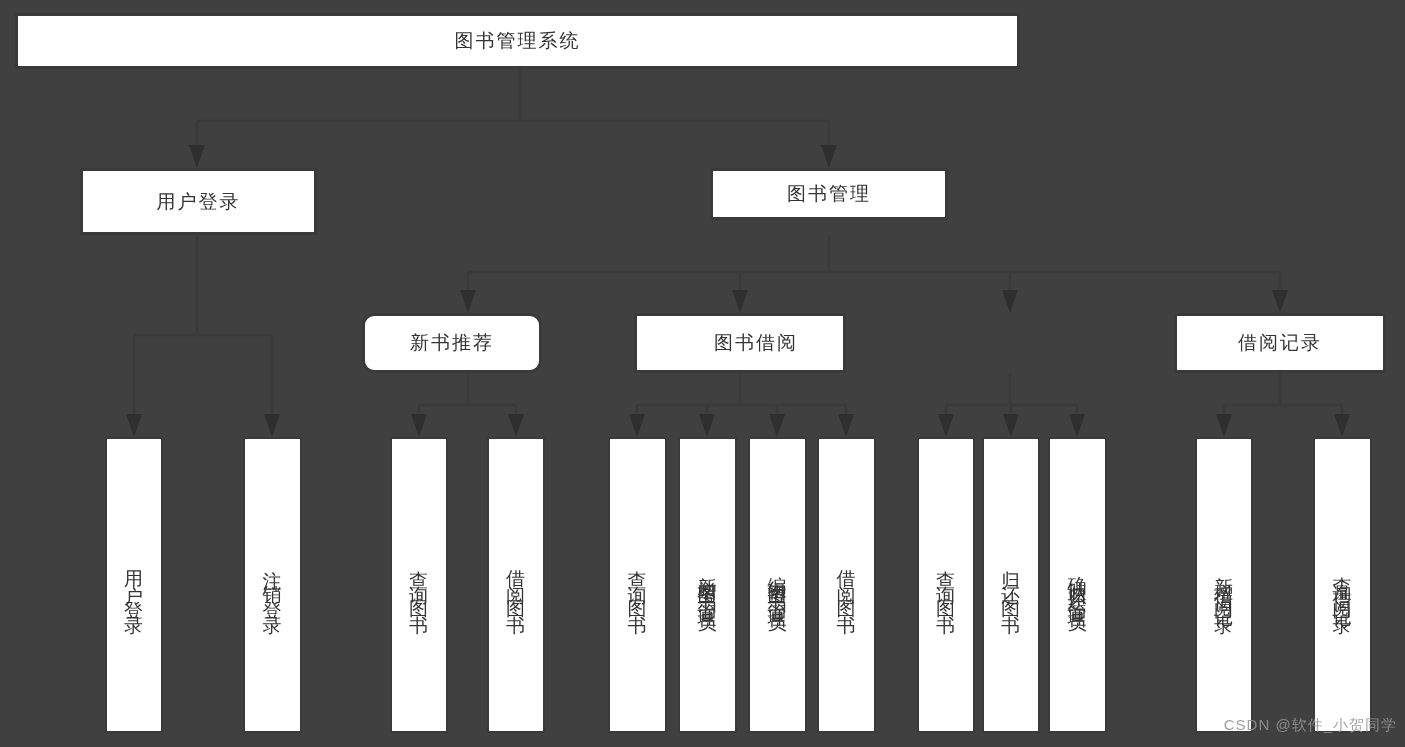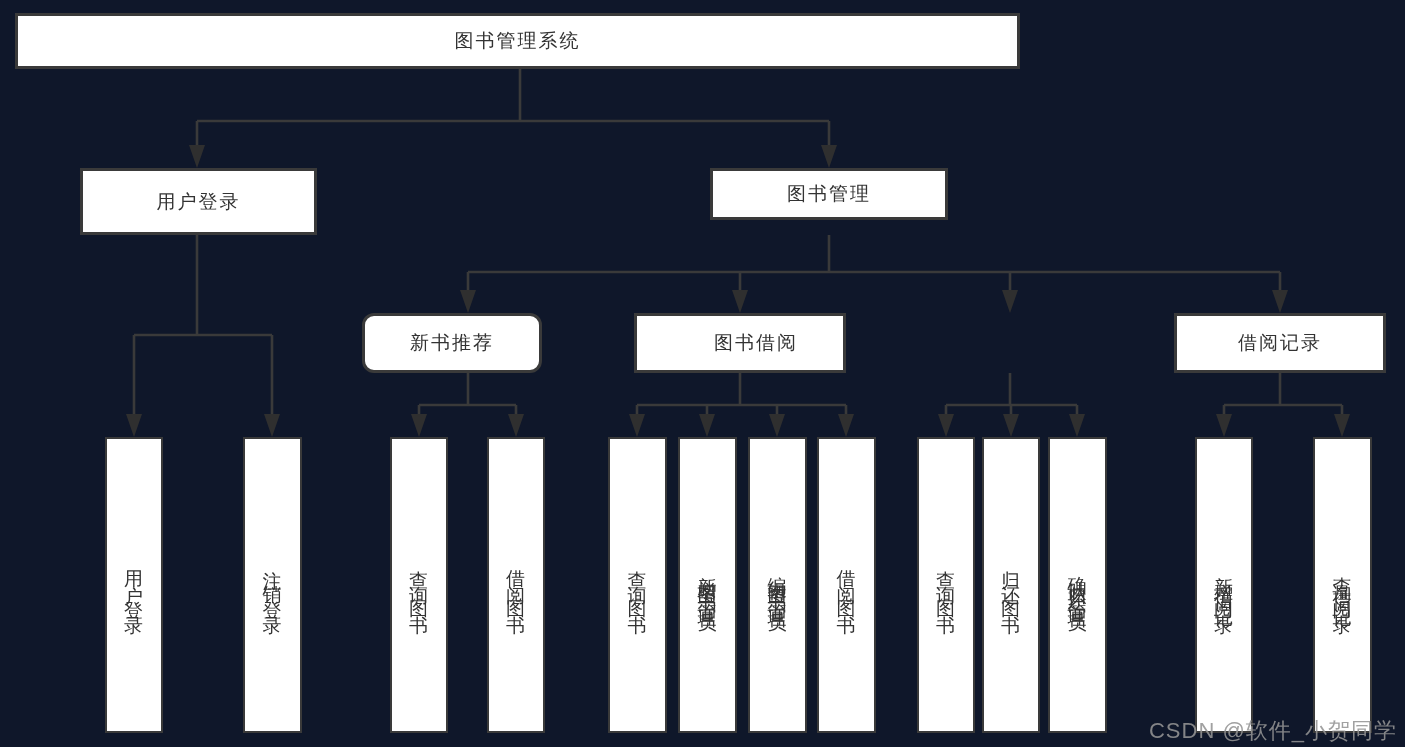--- a/index.html
+++ b/index.html
@@ -5,21 +5,21 @@
   * { margin: 0; padding: 0; box-sizing: border-box; }
   html, body { background: #ffffff; }
   body {
     font-family: "Liberation Sans", "DejaVu Sans", sans-serif;
     color: #333333;
   }
   .canvas {
     position: relative;
     width: 1405px;
     height: 747px;
-    background: #0f172a;
+    background: #404040;
     overflow: hidden;
   }
   svg.connectors {
     position: absolute;
     left: 0; top: 0;
     width: 1405px;
     height: 747px;
     pointer-events: none;
   }
   .node {
@@ -47,21 +47,21 @@
     color: #333333;
     line-height: 1;
   }
   .leaf.sp4 { letter-spacing: 0.80em; }
   .leaf.sp6 { letter-spacing: 0.42em; }
   .leaf.sp8 { letter-spacing: 0.28em; }
   .watermark {
     position: absolute;
     right: 8px;
     top: 716px;
-    font-size: 22px;
+    font-size: 15px;
     color: rgba(148, 148, 148, 0.88);
     letter-spacing: 1px;
     z-index: 5;
     white-space: nowrap;
   }
 </style>
 </head>
 <body>
 
 <div class="canvas">

